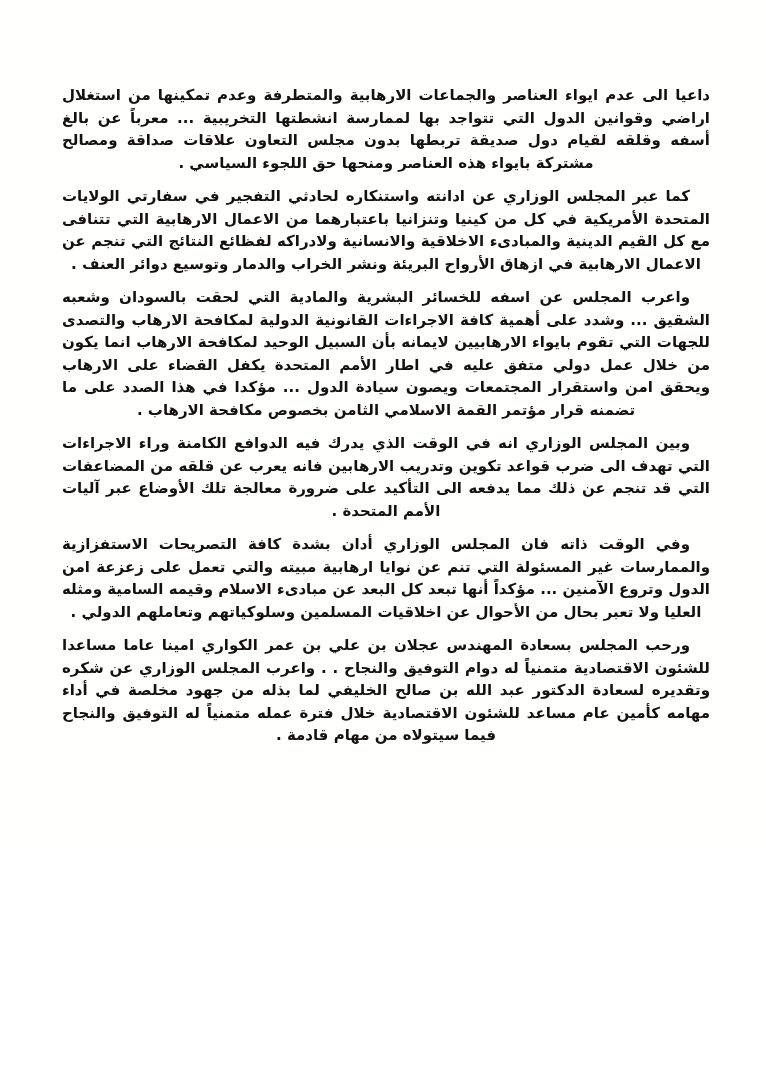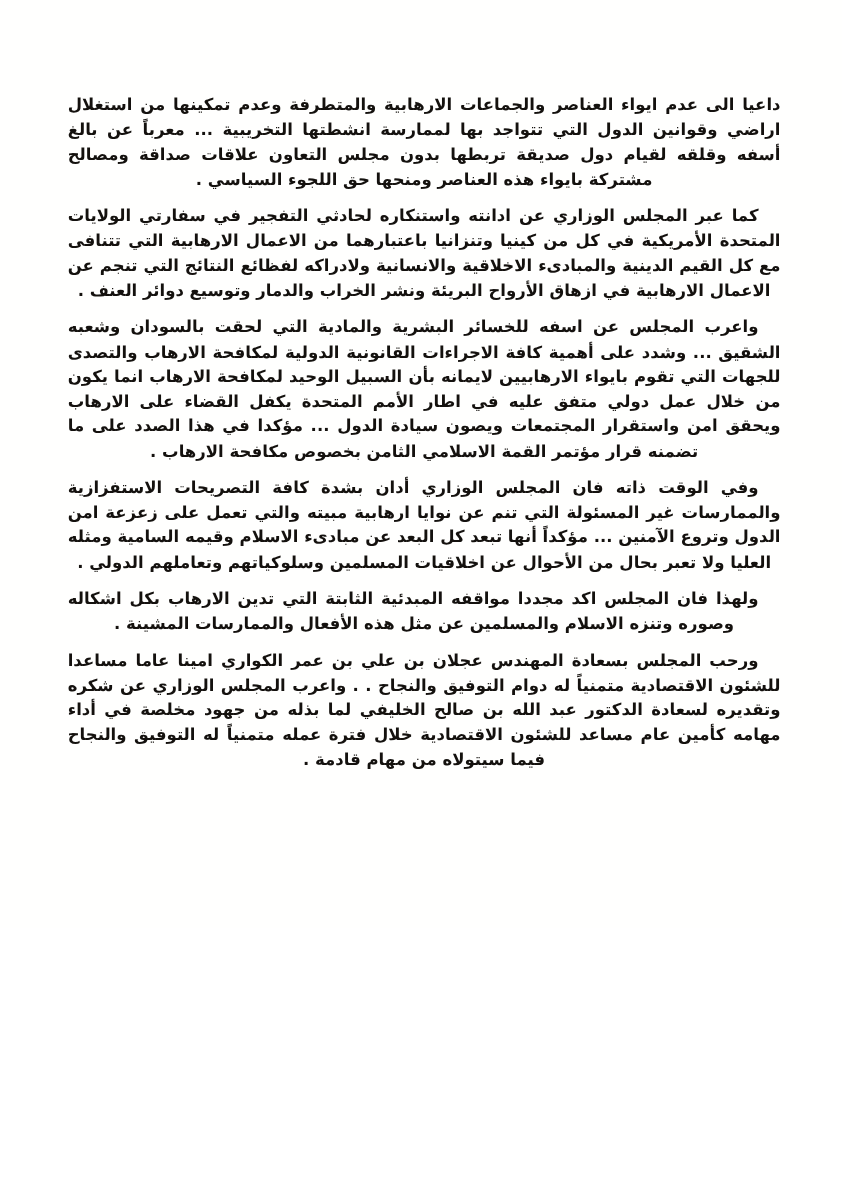--- a/index.html
+++ b/index.html
@@ -53,18 +53,18 @@
   }
 </style>
 </head>
 <body>
 
 <div class="page">
   <div class="text-block">
     <p class="para first">داعيا الى عدم ايواء العناصر والجماعات الارهابية والمتطرفة وعدم تمكينها من استغلال اراضي وقوانين الدول التي تتواجد بها لممارسة انشطتها التخريبية ... معرباً عن بالغ أسفه وقلقه لقيام دول صديقة تربطها بدون مجلس التعاون علاقات صداقة ومصالح مشتركة بايواء هذه العناصر ومنحها حق اللجوء السياسي .</p>
     <p class="para">كما عبر المجلس الوزاري عن ادانته واستنكاره لحادثي التفجير في سفارتي الولايات المتحدة الأمريكية في كل من كينيا وتنزانيا باعتبارهما من الاعمال الارهابية التي تتنافى مع كل القيم الدينية والمبادىء الاخلاقية والانسانية ولادراكه لفظائع النتائج التي تنجم عن الاعمال الارهابية في ازهاق الأرواح البريئة ونشر الخراب والدمار وتوسيع دوائر العنف .</p>
     <p class="para">واعرب المجلس عن اسفه للخسائر البشرية والمادية التي لحقت بالسودان وشعبه الشقيق ... وشدد على أهمية كافة الاجراءات القانونية الدولية لمكافحة الارهاب والتصدى للجهات التي تقوم بايواء الارهابيين لايمانه بأن السبيل الوحيد لمكافحة الارهاب انما يكون من خلال عمل دولي متفق عليه في اطار الأمم المتحدة يكفل القضاء على الارهاب ويحقق امن واستقرار المجتمعات ويصون سيادة الدول ... مؤكدا في هذا الصدد على ما تضمنه قرار مؤتمر القمة الاسلامي الثامن بخصوص مكافحة الارهاب .</p>
+    <p class="para">وبين المجلس الوزاري انه في الوقت الذي يدرك فيه الدوافع الكامنة وراء الاجراءات التي تهدف الى ضرب قواعد تكوين وتدريب الارهابين فانه يعرب عن قلقه من المضاعفات التي قد تنجم عن ذلك مما يدفعه الى التأكيد على ضرورة معالجة تلك الأوضاع عبر آليات الأمم المتحدة .</p>
     <p class="para">وفي الوقت ذاته فان المجلس الوزاري أدان بشدة كافة التصريحات الاستفزازية والممارسات غير المسئولة التي تنم عن نوايا ارهابية مبيته والتي تعمل على زعزعة امن الدول وتروع الآمنين ... مؤكداً أنها تبعد كل البعد عن مبادىء الاسلام وقيمه السامية ومثله العليا ولا تعبر بحال من الأحوال عن اخلاقيات المسلمين وسلوكياتهم وتعاملهم الدولي .</p>
-    <p class="para">ولهذا فان المجلس اكد مجددا مواقفه المبدئية الثابتة التي تدين الارهاب بكل اشكاله وصوره وتنزه الاسلام والمسلمين عن مثل هذه الأفعال والممارسات المشينة .</p>
     <p class="para">ورحب المجلس بسعادة المهندس عجلان بن علي بن عمر الكواري امينا عاما مساعدا للشئون الاقتصادية متمنياً له دوام التوفيق والنجاح . . واعرب المجلس الوزاري عن شكره وتقديره لسعادة الدكتور عبد الله بن صالح الخليفي لما بذله من جهود مخلصة في أداء مهامه كأمين عام مساعد للشئون الاقتصادية خلال فترة عمله متمنياً له التوفيق والنجاح فيما سيتولاه من مهام قادمة .</p>
   </div>
   <div class="page-number">٥</div>
 </div>
 
 </body></html>

